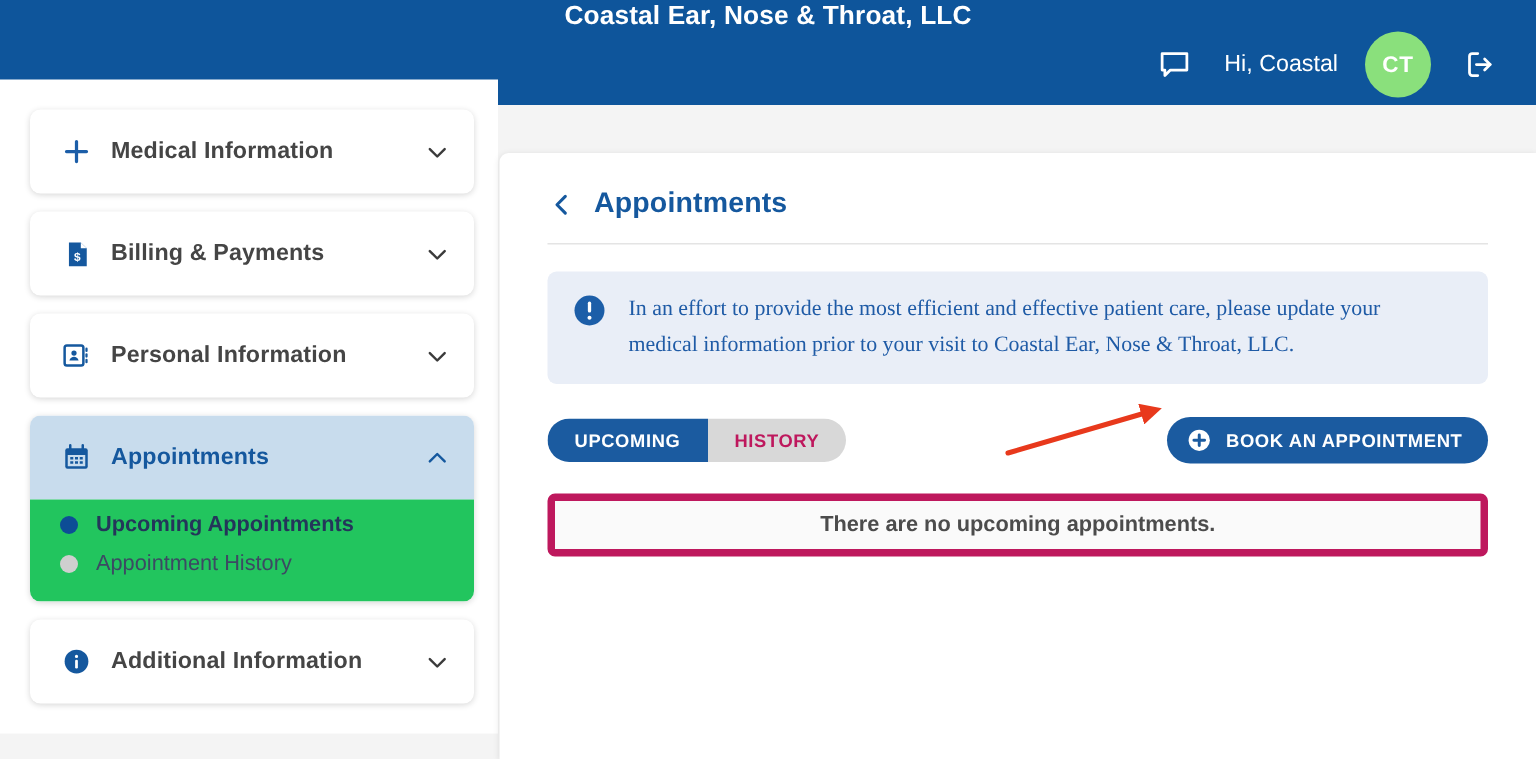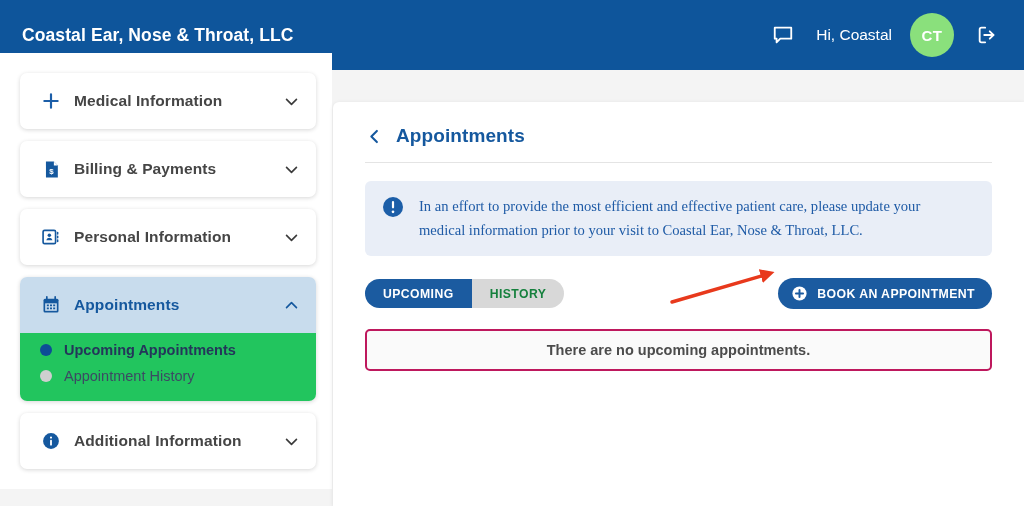--- a/index.html
+++ b/index.html
@@ -11,20 +11,21 @@
   }
   .page { position: relative; width: 1024px; height: 506px; background: #f4f4f4; }
 
   
   .header {
     position: absolute; top: 0; left: 0;
     width: 1024px; height: 70px;
     background: #0e559b;
     display: flex; align-items: center;
     padding: 0 22px;
+    flex-direction: column;
   }
   .brand {
     color: #ffffff; font-size: 17.5px; font-weight: bold;
     letter-spacing: .1px; white-space: nowrap;
   }
   .header-right {
     margin-left: auto; display: flex; align-items: center; gap: 18px;
   }
   .icon-btn {
     display: flex; align-items: center; justify-content: center;
@@ -124,35 +125,35 @@
     display: flex; border-radius: 18px; overflow: hidden;
     height: 29px;
     text-align: center;
   }
   .seg {
     display: flex; align-items: center; justify-content: center;
     font-size: 12.2px; font-weight: bold; letter-spacing: .45px;
     padding: 0 18px; cursor: pointer; white-space: nowrap;
   }
   .seg.on  { background: #1b5ba0; color: #ffffff; }
-  .seg.off { background: #d8d8d8; color: #15803d; }
+  .seg.off { background: #d8d8d8; color: #be185d; }
   .book-btn {
     margin-left: auto;
     display: flex; align-items: center; gap: 9px;
     background: #1b5ba0; color: #ffffff;
     border: none; border-radius: 18px;
     height: 31px; padding: 0 17px 0 13px;
     font-size: 12.3px; font-weight: bold; letter-spacing: .4px;
     font-family: "Liberation Sans", sans-serif;
     cursor: pointer; white-space: nowrap;
   }
   .empty-state {
     margin-top: 20px;
     height: 42px;
-    border: 2px solid #be185d; border-radius: 5px;
+    border: 5px solid #be185d; border-radius: 5px;
     background: #fafafa;
     display: flex; align-items: center; justify-content: center;
     font-size: 14.5px; font-weight: bold; color: #4c4c4c;
   }
 
   
   .annotation {
     position: absolute; left: 0; top: 0;
     width: 1024px; height: 506px;
     pointer-events: none;

